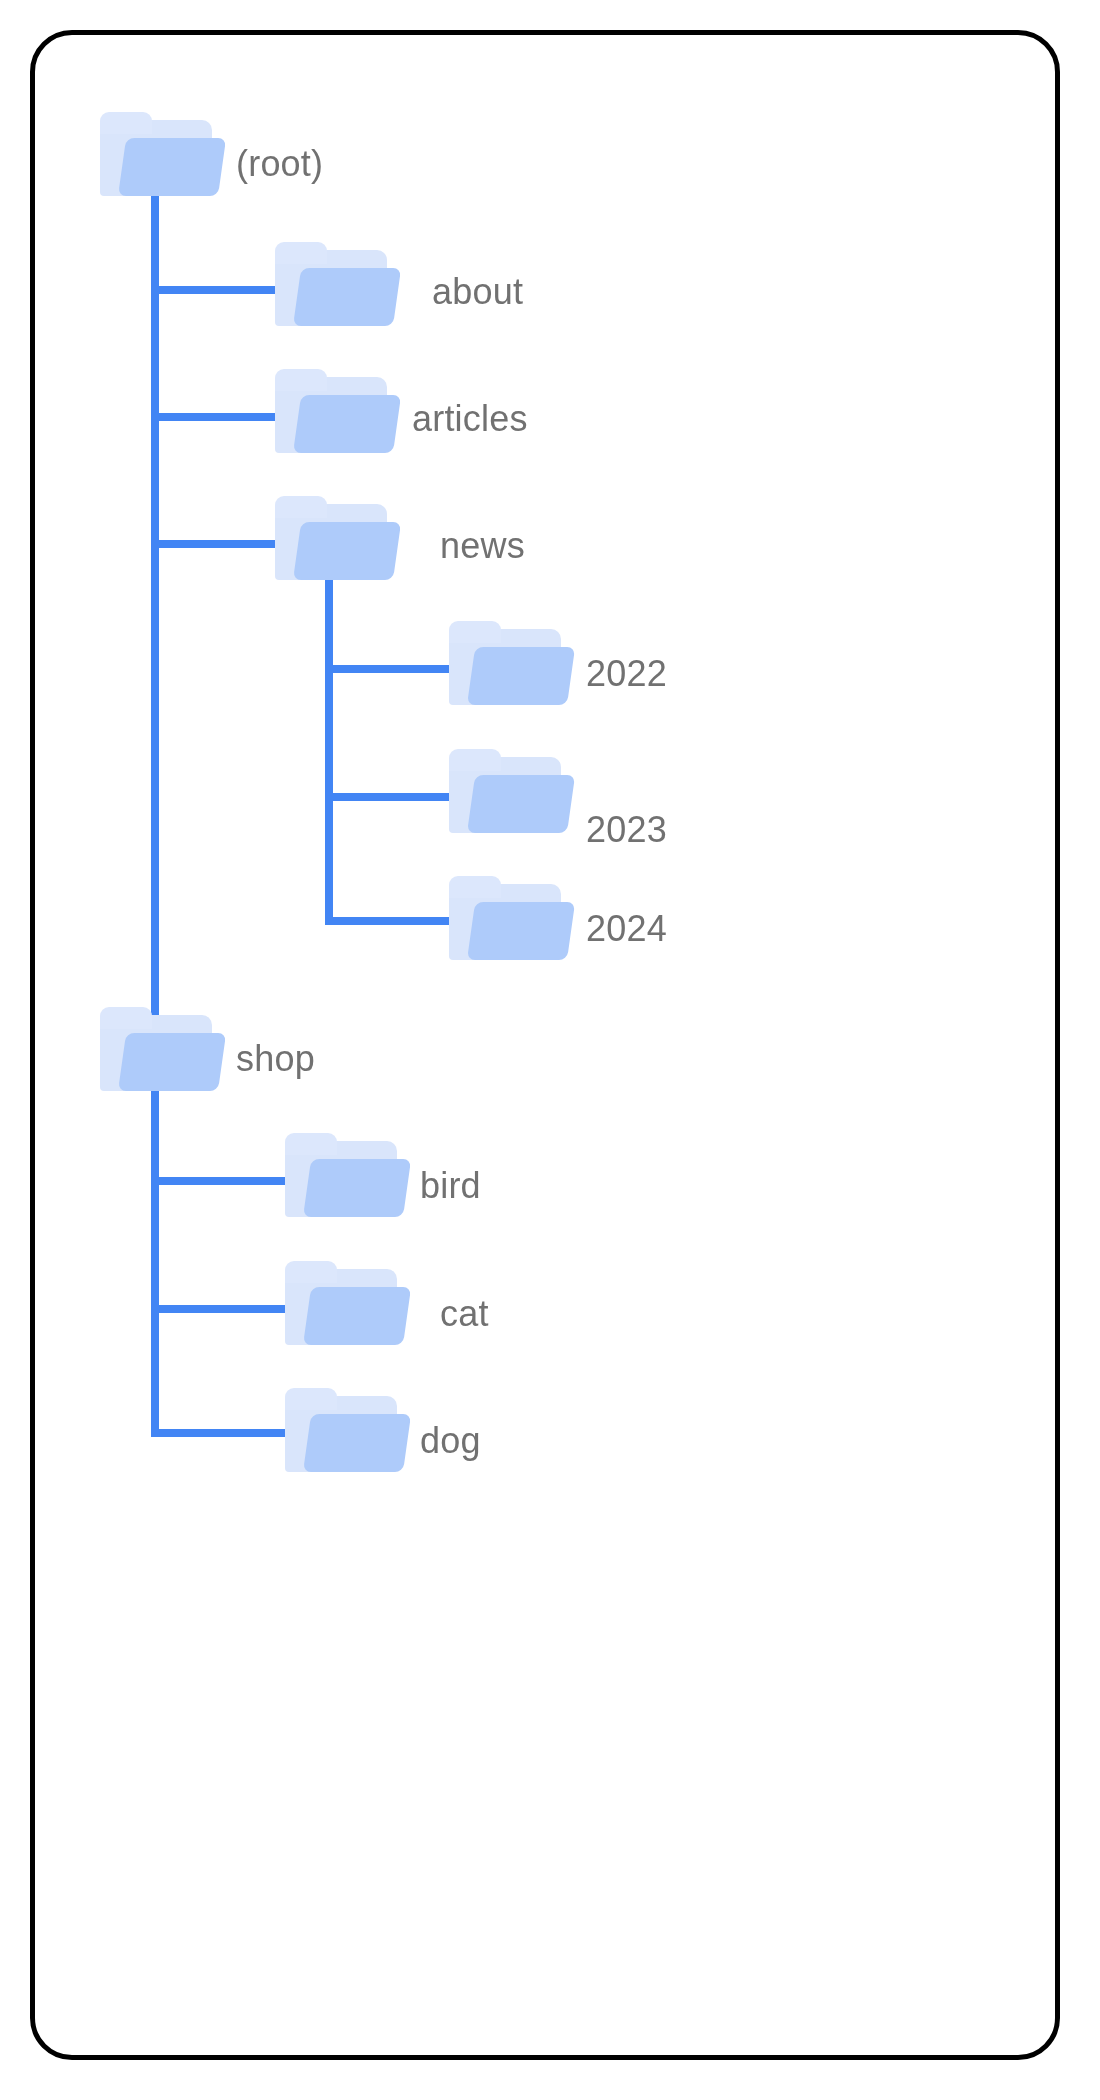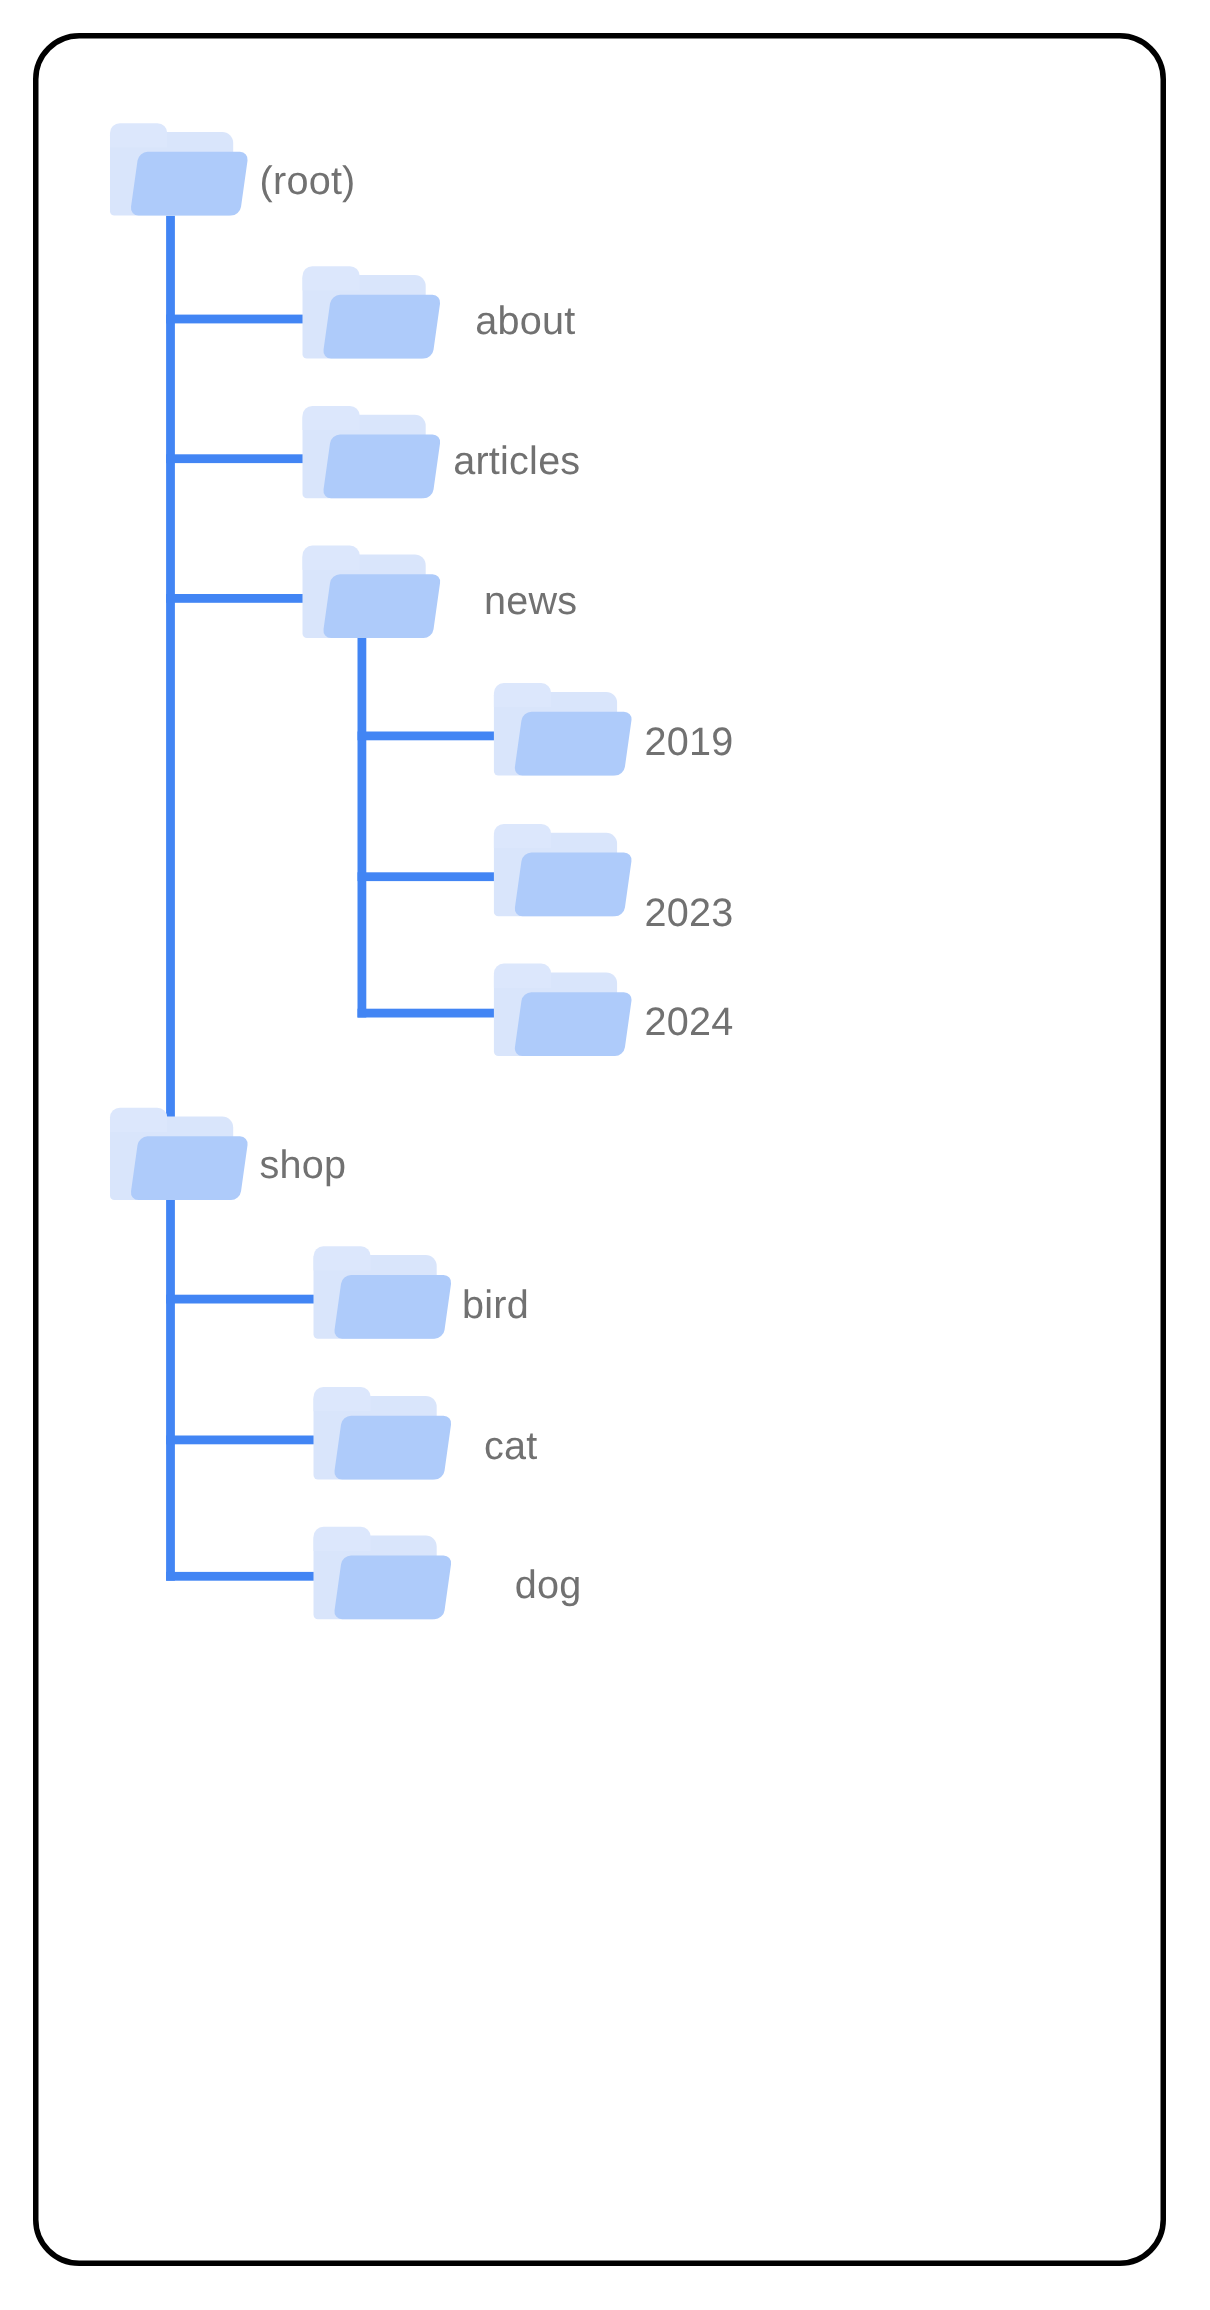--- a/index.html
+++ b/index.html
@@ -160,21 +160,21 @@
       <div class="ftab"></div>
       <div class="ffront"></div>
     </div>
     <div class="node-label" style="left:412px; top:512px;margin-left:28px;">news</div>
 
     <div class="folder" style="left:449px; top:607px;">
       <div class="fback"></div>
       <div class="ftab"></div>
       <div class="ffront"></div>
     </div>
-    <div class="node-label" style="left:586px; top:640px;">2019</div>
+    <div class="node-label" style="left:586px; top:640px;">2022</div>
 
     <div class="folder" style="left:449px; top:735px;">
       <div class="fback"></div>
       <div class="ftab"></div>
       <div class="ffront"></div>
     </div>
     <div class="node-label" style="left:586px; top:768px;margin-top:28px;">2023</div>
 
     <div class="folder" style="left:449px; top:862px;">
       <div class="fback"></div>
@@ -202,16 +202,16 @@
       <div class="ftab"></div>
       <div class="ffront"></div>
     </div>
     <div class="node-label" style="left:420px; top:1280px;margin-left:20px;">cat</div>
 
     <div class="folder" style="left:285px; top:1374px;">
       <div class="fback"></div>
       <div class="ftab"></div>
       <div class="ffront"></div>
     </div>
-    <div class="node-label" style="left:420px; top:1407px;margin-left:48px;">dog</div>
+    <div class="node-label" style="left:420px; top:1407px;">dog</div>
 
   </div>
 </div>
 
 </body></html>

